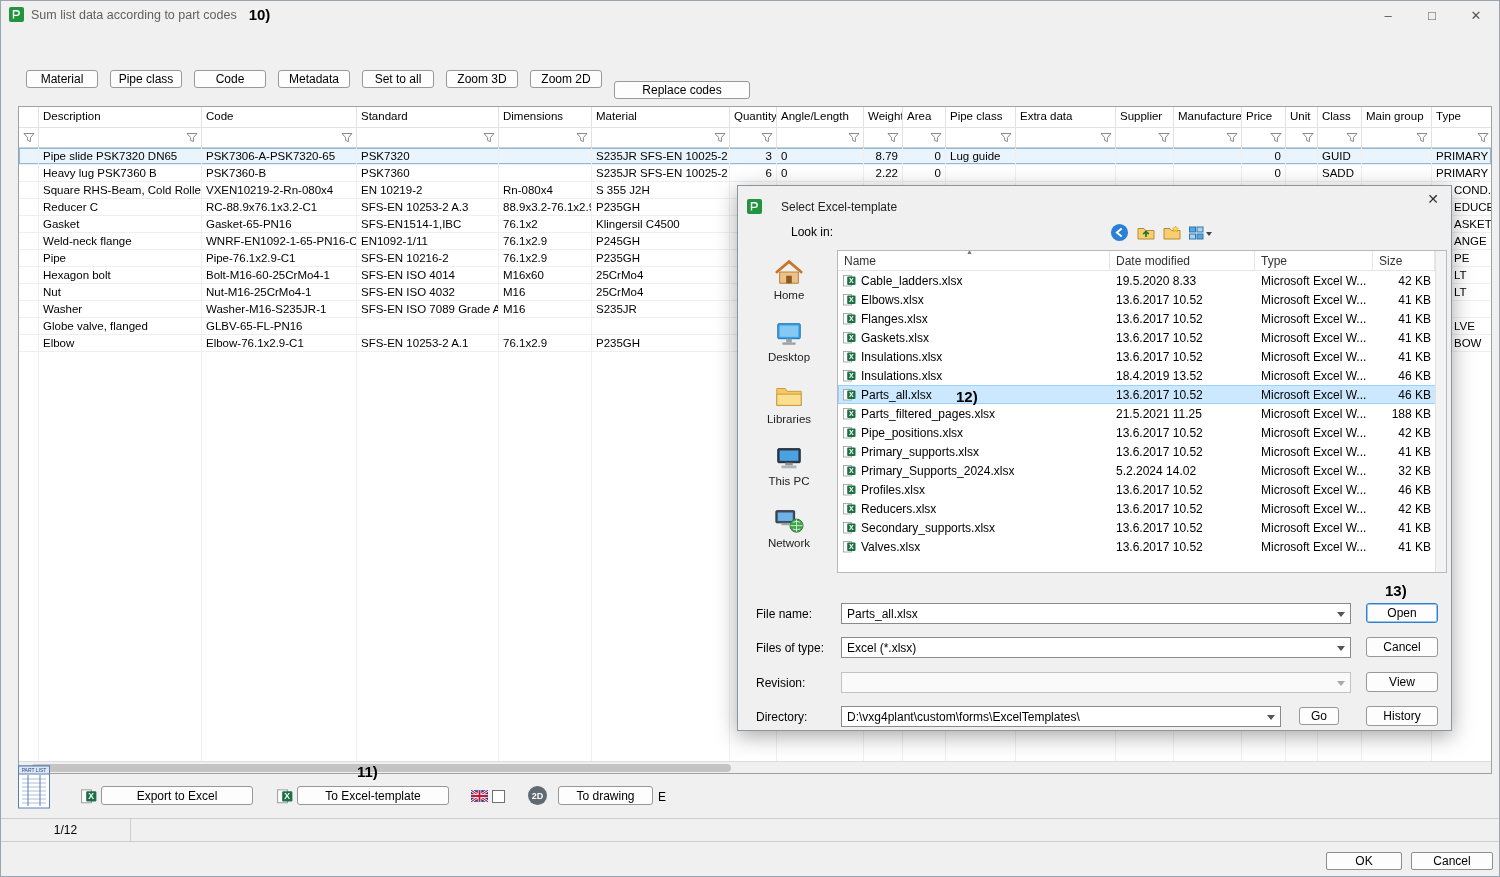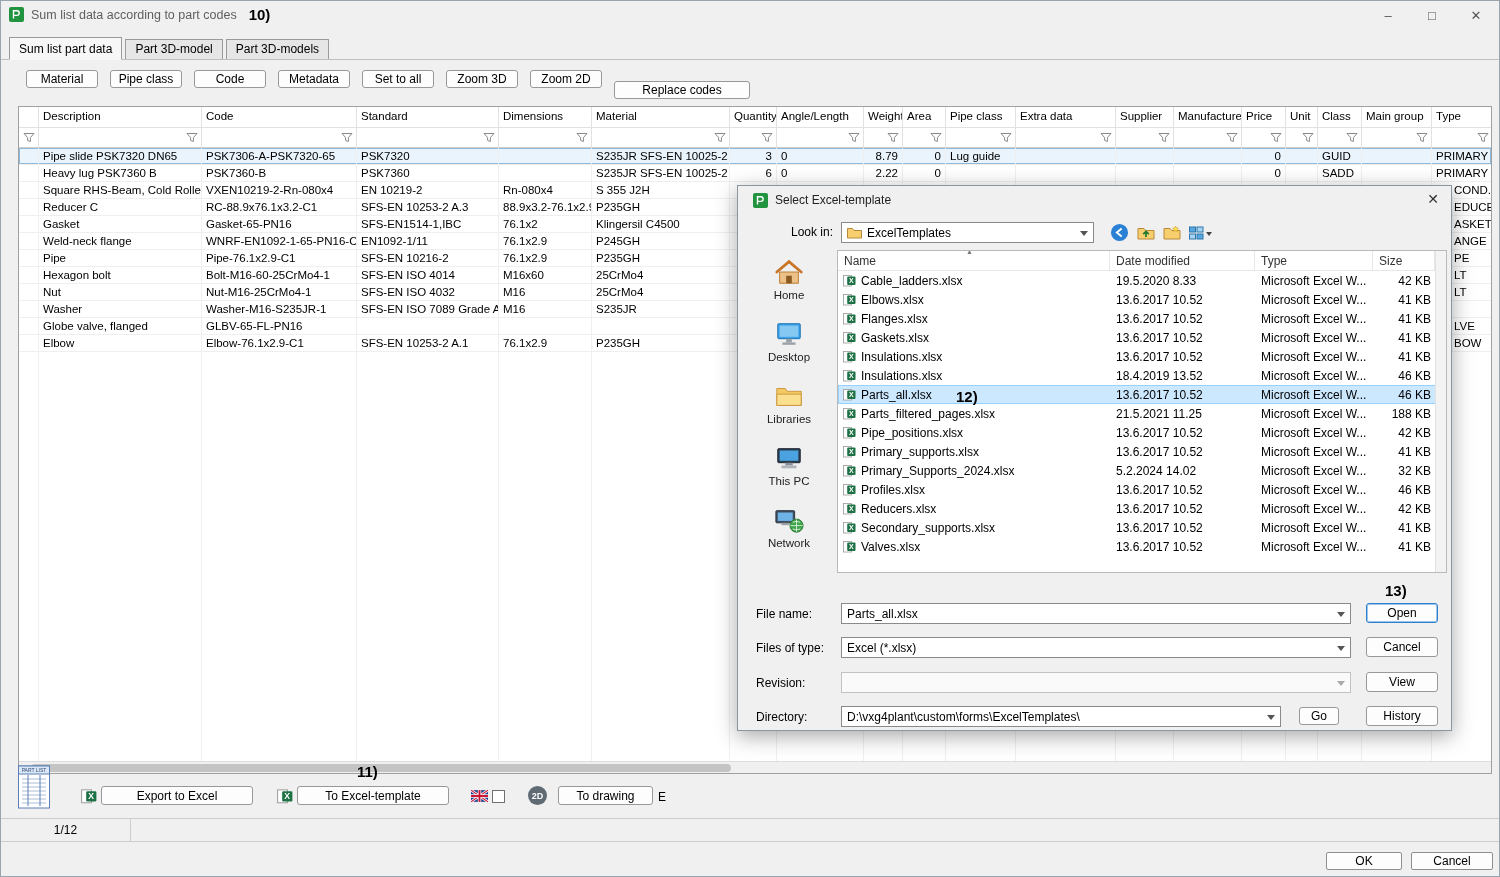--- a/index.html
+++ b/index.html
@@ -60,21 +60,21 @@
 
   .statusbar { position:absolute; left:0; right:0; top:817px; height:23px; border-top:1px solid #cdcdcd; background:#f0f0f0; }
   .status-cell { position:absolute; left:0; top:0; width:130px; height:100%; border-right:1px solid #cdcdcd; display:flex; align-items:center; justify-content:center; font-size:12px; }
   .footer { position:absolute; left:0; right:0; top:840px; bottom:0; border-top:1px solid #cdcdcd; background:#f0f0f0; }
   .fbtn { position:absolute; top:10px; height:18px; background:#fdfdfd; border:1px solid #8f8f8f; border-radius:2px; font-size:12px; display:flex; align-items:center; justify-content:center; cursor:default; }
   #btn-ok { left:1325px; width:76px; }
   #btn-cancel2 { left:1410px; width:82px; }
 
   
   .dialog { position:absolute; left:737px; top:185px; width:715px; height:546px; background:#f0f0f0; border:1px solid #8a96a0; box-shadow:0 5px 20px rgba(0,0,0,.35); z-index:10; }
-  .d-title { position:absolute; top:0; left:0; right:0; height:28px; display:flex; align-items:center; padding-left:15px; }
+  .d-title { position:absolute; top:0; left:0; right:0; height:28px; display:flex; align-items:flex-end; padding-left:9px;gap:12px; }
   .d-title-text { margin-left:7px; font-size:12px; color:#222; }
   .d-close { position:absolute; right:12px; top:5px; font-size:14px; color:#333; cursor:default; }
   .d-label { font-size:12px; white-space:nowrap; }
   .row-lookin { position:absolute; top:34px; left:0; right:0; height:26px; }
   .lbl-lookin { position:absolute; left:53px; top:5px; }
   .combo { position:relative; background:#fff; border:1px solid #8a8a8a; height:21px; font-size:12px; display:flex; align-items:center; padding:0 20px 0 5px; white-space:nowrap; overflow:hidden; }
   .combo.disabled { background:#fafafa; border-color:#c2c2c2; }
   .caret { position:absolute; right:5px; top:8px; width:0; height:0; border:4px solid transparent; border-top:5px solid #555; }
   .combo.disabled .caret { border-top-color:#aaa; }
   .combo-lookin { position:absolute; left:103px; top:2px; width:253px; }
@@ -123,25 +123,20 @@
     </span>
     <span class="wtitle">Sum list data according to part codes</span>
     <span class="ann ann-inline">10)</span>
     <div class="wctrl">
       <span class="wbtn">–</span>
       <span class="wbtn">□</span>
       <span class="wbtn">✕</span>
     </div>
   </div>
 
-  <div class="tabbar">
-    <div class="tab active">Sum list part data</div>
-    <div class="tab">Part 3D-model</div>
-    <div class="tab">Part 3D-models</div>
-  </div>
 
   <div class="toolbar">
     <div class="tbtn">Material</div>
     <div class="tbtn">Pipe class</div>
     <div class="tbtn">Code</div>
     <div class="tbtn">Metadata</div>
     <div class="tbtn">Set to all</div>
     <div class="tbtn">Zoom 3D</div>
     <div class="tbtn">Zoom 2D</div>
     <div class="tbtn wide">Replace codes</div>
@@ -612,29 +607,20 @@
           <rect width="15" height="15" rx="2" fill="#22933f"></rect>
           <path d="M4.5 11.5 V3.8 h3.4 a2.3 2.3 0 0 1 0 4.6 H4.5" stroke="#fff" stroke-width="1.4" fill="none"></path>
         </svg>
     </span>
     <span class="d-title-text">Select Excel-template</span>
     <span class="d-close">✕</span>
   </div>
 
   <div class="row-lookin">
     <span class="d-label lbl-lookin">Look in:</span>
-    <div class="combo combo-lookin">
-      <span style="display:inline-flex;margin-right:5px;">
-        <svg width="15" height="12" viewBox="0 0 15 12">
-            <path d="M0.5 1.5 h5 l1.5 2 h7.5 V11 H0.5z" fill="#f7cf6e" stroke="#b8893a"></path>
-          </svg>
-      </span>
-      <span>ExcelTemplates</span>
-      <span class="caret"></span>
-    </div>
     <div class="navicons">
       <span>
         <svg width="19" height="19" viewBox="0 0 20 20">
             <circle cx="10" cy="10" r="9" fill="#2a80d4"></circle>
             <path d="M12.3 5.8 L7.2 10 l5.1 4.2" stroke="#fff" stroke-width="2" fill="none"></path>
           </svg>
       </span>
       <span>
         <svg width="18" height="15" viewBox="0 0 18 15">
             <path d="M1 3.5 h6 l1.5 2 H17 V14 H1z" fill="#f7cf6e" stroke="#b8893a"></path>

